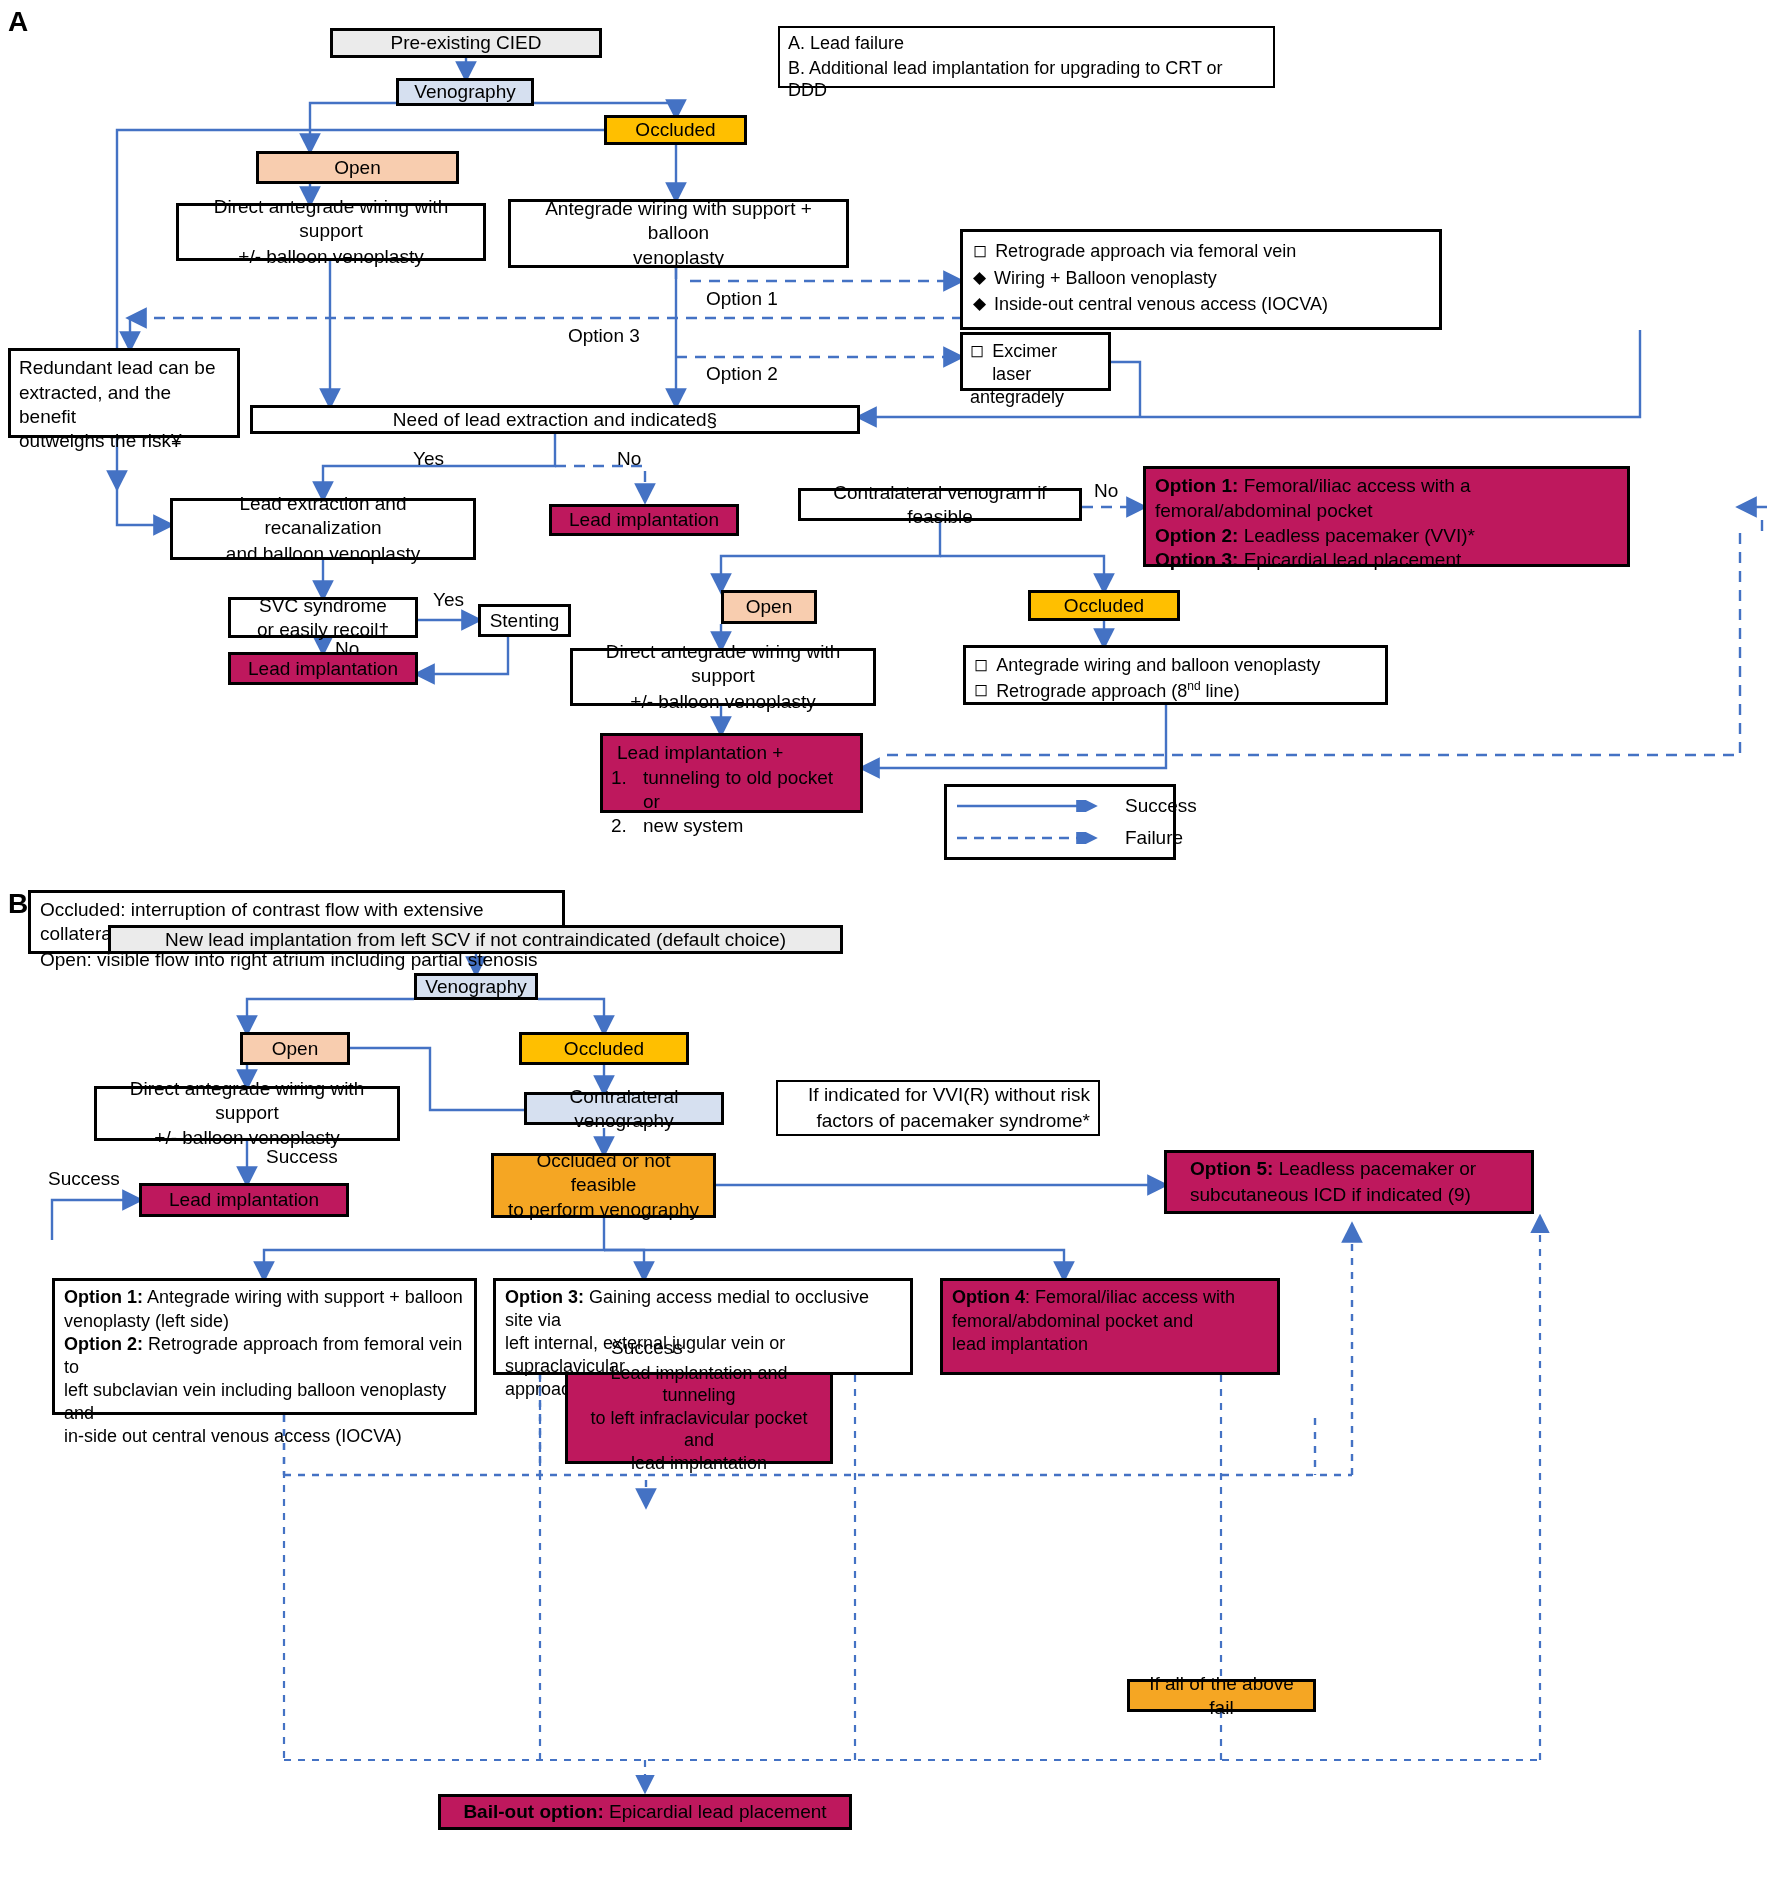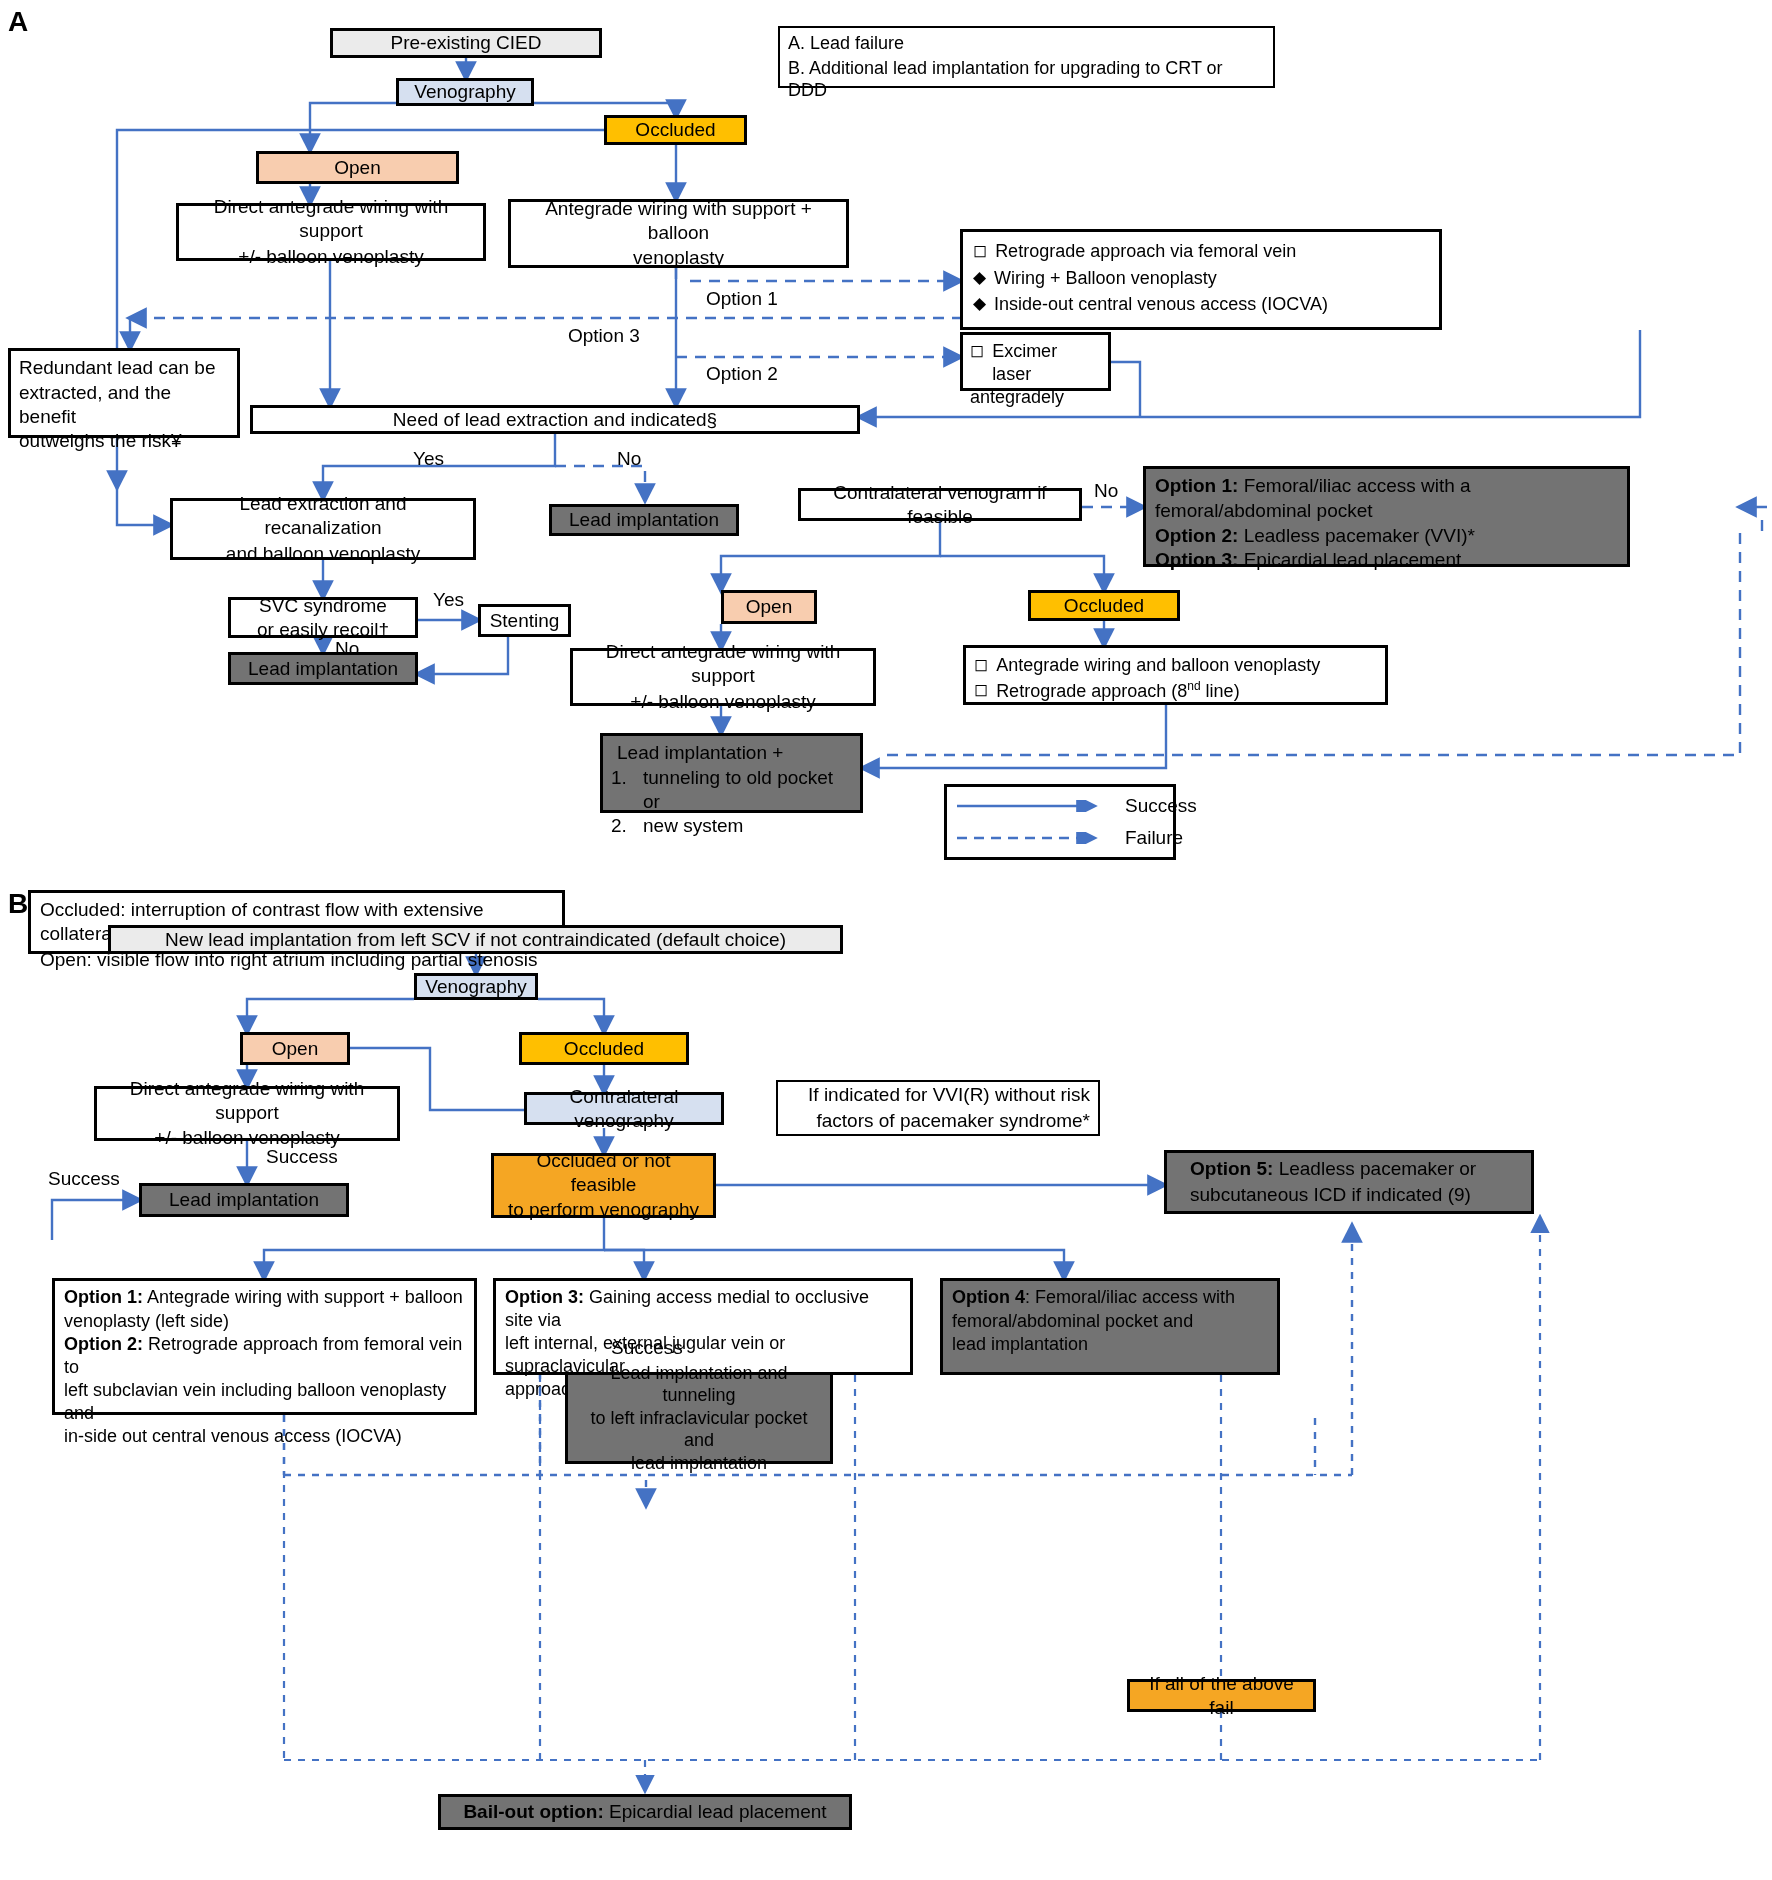--- a/index.html
+++ b/index.html
@@ -36,21 +36,21 @@
     line-height: 1.25;
     color: #000000;
   }
   .node.left { text-align: left; justify-content: flex-start; }
   .node.tleft { align-items: flex-start; }
   .fill-grey   { background: #ebebeb; }
   .fill-blue   { background: #d6e0f0; }
   .fill-peach  { background: #f8cdaf; margin-left: 48px; }
   .fill-orange { background: #ffbf00; }
   .fill-orange2{ background: #f5a623; }
-  .fill-yellow { background: #737373; }
+  .fill-yellow { background: #be185d; }
   .thin { border-width: 2px; }
   .panel-letter {
     position: absolute;
     z-index: 3;
     font-size: 28px;
     font-weight: bold;
     color: #000000;
   }
   .edge-label {
     position: absolute;

